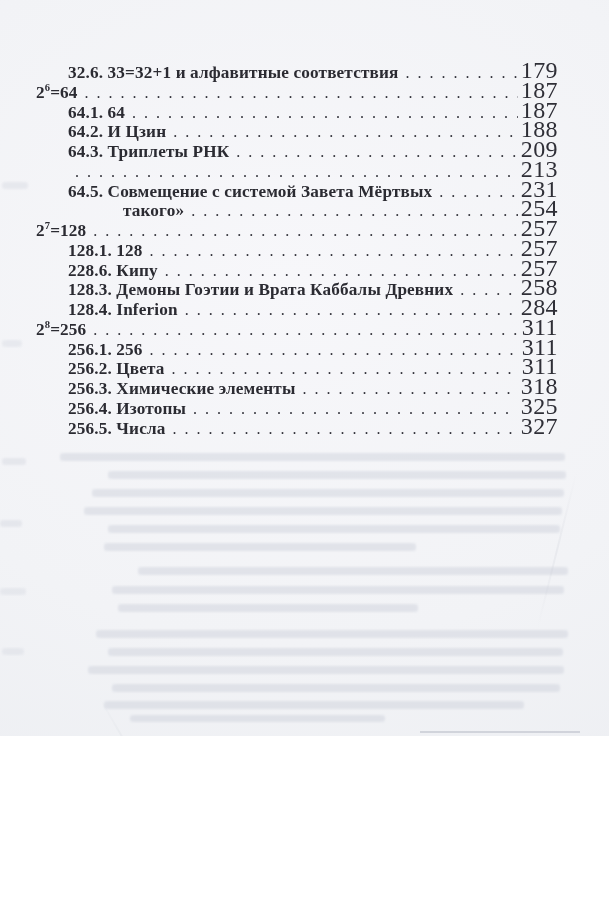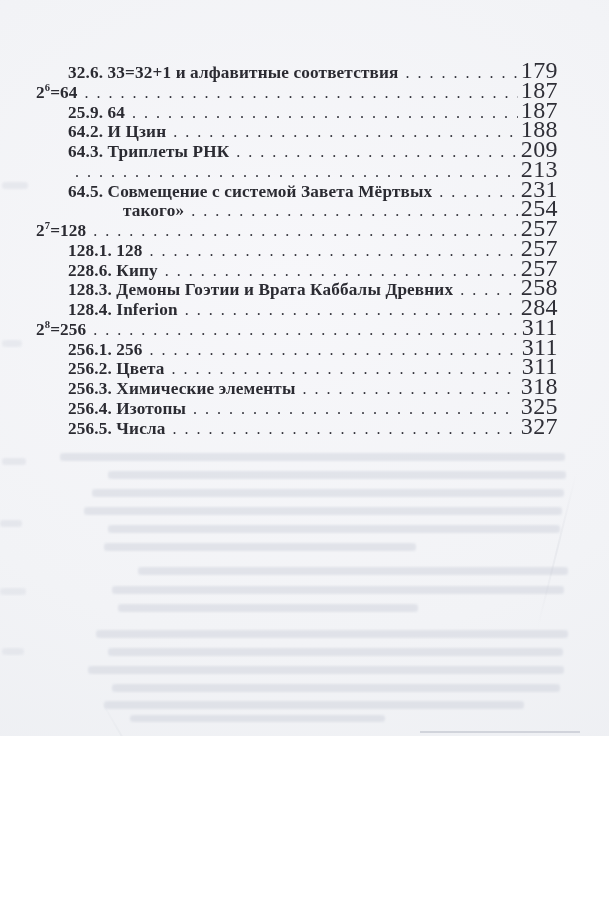--- a/index.html
+++ b/index.html
@@ -114,21 +114,21 @@
         <span class="toc-title">32.6. 33=32+1 и алфавитные соответствия</span>
         <span class="toc-dots">. . . . . . . . . . . . . . . . . . . . . . . . . . . . . . . . . . . . . . . . . . . . . . . . . . . . . . . . . . . . </span>
         <span class="toc-page">179</span>
       </div>
       <div class="toc-row ind0">
         <span class="toc-title">2<sup>6</sup>=64</span>
         <span class="toc-dots">. . . . . . . . . . . . . . . . . . . . . . . . . . . . . . . . . . . . . . . . . . . . . . . . . . . . . . . . . . . . </span>
         <span class="toc-page">187</span>
       </div>
       <div class="toc-row ind1">
-        <span class="toc-title">25.9. 64</span>
+        <span class="toc-title">64.1. 64</span>
         <span class="toc-dots">. . . . . . . . . . . . . . . . . . . . . . . . . . . . . . . . . . . . . . . . . . . . . . . . . . . . . . . . . . . . </span>
         <span class="toc-page">187</span>
       </div>
       <div class="toc-row ind1">
         <span class="toc-title">64.2. И Цзин</span>
         <span class="toc-dots">. . . . . . . . . . . . . . . . . . . . . . . . . . . . . . . . . . . . . . . . . . . . . . . . . . . . . . . . . . . . </span>
         <span class="toc-page">188</span>
       </div>
       <div class="toc-row ind1">
         <span class="toc-title">64.3. Триплеты РНК</span>

